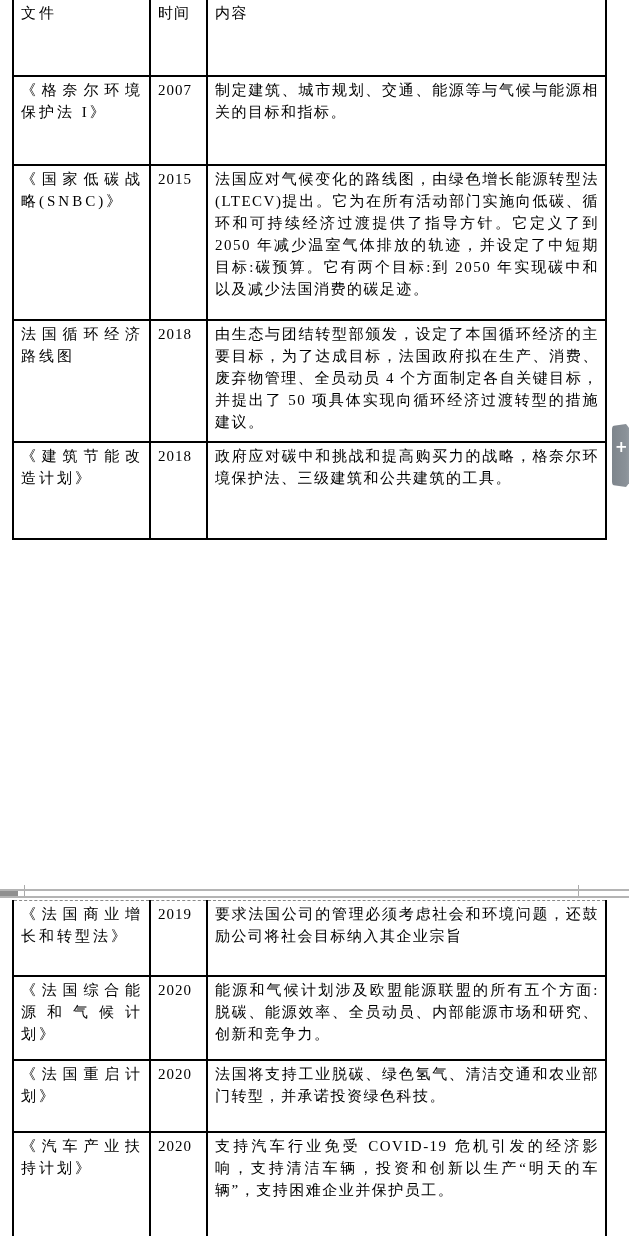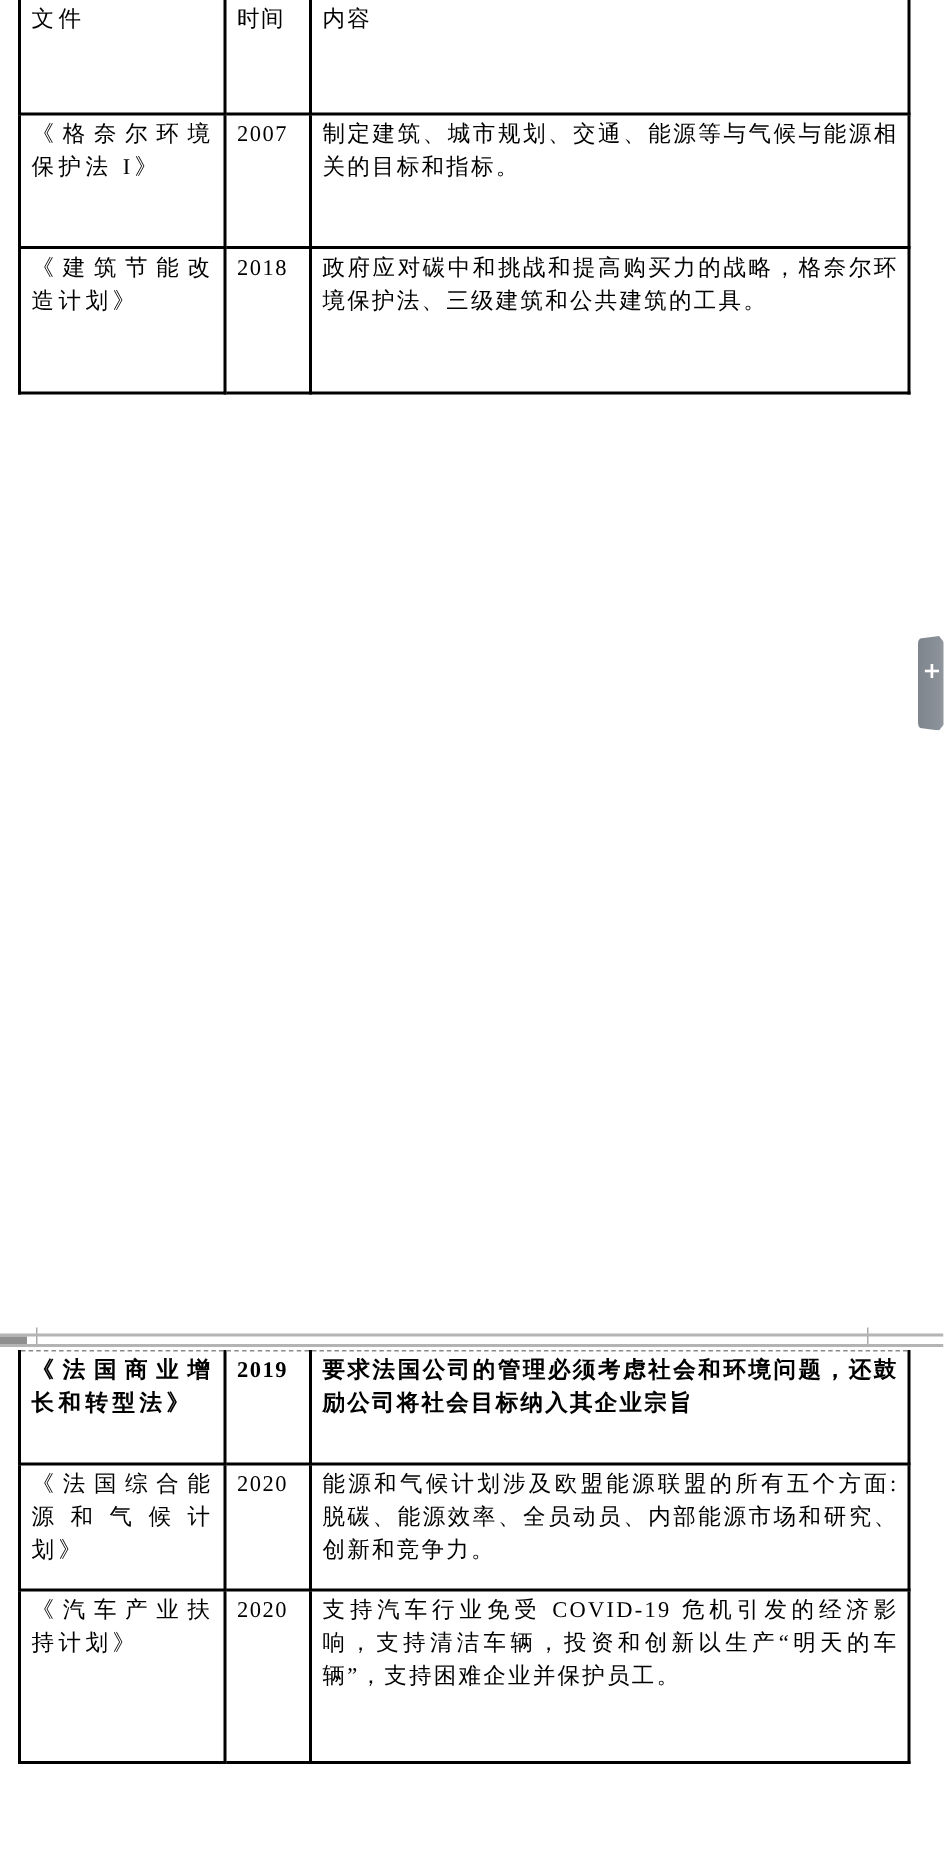--- a/index.html
+++ b/index.html
@@ -10,21 +10,21 @@
   .doc-table{
     border-collapse:collapse;table-layout:fixed;position:absolute;left:12px;width:593px;background:#fff;padding-left:20px;
   }
   .doc-table td{
     border:2px solid #000;vertical-align:top;padding:2px 6px 1px 7px;
     font-size:15px;line-height:22px;overflow:hidden;
   }
   .t1{top:0;}
   .t1 tr:first-child td{border-top:none;}
   .t2{top:900px;}
-  .t2 tr:first-child td{border-top:1px dashed #8a8a8a;font-weight:bold;}
+  .t2 tr:first-child td{border-top:1px dashed #8a8a8a;}
   .cell-doc{text-align:justify;letter-spacing:3px;}
   .cell-time{letter-spacing:1px;}
   .cell-content{text-align:justify;letter-spacing:1.5px;}
   
   .r0 td{height:72px}
   .r1 td{height:112px}
   .r2 td{height:84px}
   .r3 td{height:127px}
   .r4 td{height:150px}
   .r5 td{height:117px}
@@ -71,20 +71,30 @@
         <tr class="r0">
       <td class="cell-doc">文件</td>
       <td class="cell-time">时间</td>
       <td class="cell-content">内容</td>
     </tr>
     <tr class="r2">
       <td class="cell-doc">《格奈尔环境保护法 I》</td>
       <td class="cell-time">2007</td>
       <td class="cell-content">制定建筑、城市规划、交通、能源等与气候与能源相关的目标和指标。</td>
     </tr>
+    <tr class="r4">
+      <td class="cell-doc">《国家低碳战略(SNBC)》</td>
+      <td class="cell-time">2015</td>
+      <td class="cell-content">法国应对气候变化的路线图，由绿色增长能源转型法(LTECV)提出。它为在所有活动部门实施向低碳、循环和可持续经济过渡提供了指导方针。它定义了到 2050 年减少温室气体排放的轨迹，并设定了中短期目标:碳预算。它有两个目标:到 2050 年实现碳中和以及减少法国消费的碳足迹。</td>
+    </tr>
+    <tr class="r5">
+      <td class="cell-doc">法国循环经济路线图</td>
+      <td class="cell-time">2018</td>
+      <td class="cell-content">由生态与团结转型部颁发，设定了本国循环经济的主要目标，为了达成目标，法国政府拟在生产、消费、废弃物管理、全员动员 4 个方面制定各自关键目标，并提出了 50 项具体实现向循环经济过渡转型的措施建议。</td>
+    </tr>
     <tr class="r7">
       <td class="cell-doc">《建筑节能改造计划》</td>
       <td class="cell-time">2018</td>
       <td class="cell-content">政府应对碳中和挑战和提高购买力的战略，格奈尔环境保护法、三级建筑和公共建筑的工具。</td>
     </tr>
   </tbody>
     </table>
 
   <div>
     <div class="pb-tick left"></div>
@@ -104,20 +114,25 @@
         <tr class="r8">
       <td class="cell-doc">《法国商业增长和转型法》</td>
       <td class="cell-time">2019</td>
       <td class="cell-content">要求法国公司的管理必须考虑社会和环境问题，还鼓励公司将社会目标纳入其企业宗旨</td>
     </tr>
     <tr class="r9">
       <td class="cell-doc">《法国综合能源和气候计划》</td>
       <td class="cell-time">2020</td>
       <td class="cell-content">能源和气候计划涉及欧盟能源联盟的所有五个方面:脱碳、能源效率、全员动员、内部能源市场和研究、创新和竞争力。</td>
     </tr>
+    <tr class="r10">
+      <td class="cell-doc">《法国重启计划》</td>
+      <td class="cell-time">2020</td>
+      <td class="cell-content">法国将支持工业脱碳、绿色氢气、清洁交通和农业部门转型，并承诺投资绿色科技。</td>
+    </tr>
     <tr class="r11">
       <td class="cell-doc">《汽车产业扶持计划》</td>
       <td class="cell-time">2020</td>
       <td class="cell-content">支持汽车行业免受 COVID-19 危机引发的经济影响，支持清洁车辆，投资和创新以生产“明天的车辆”，支持困难企业并保护员工。</td>
     </tr>
   </tbody>
     </table>
 
   <div class="side-plus">
     <span class="plus">+</span>

